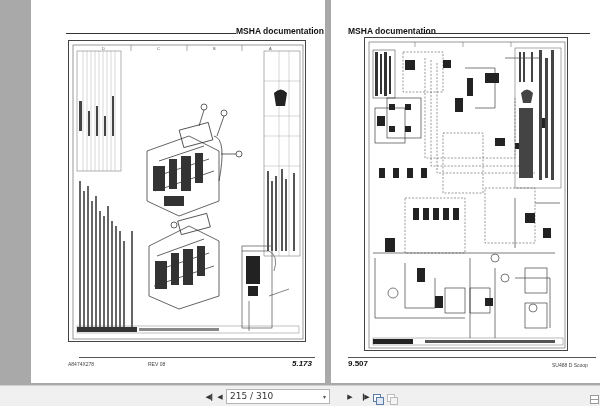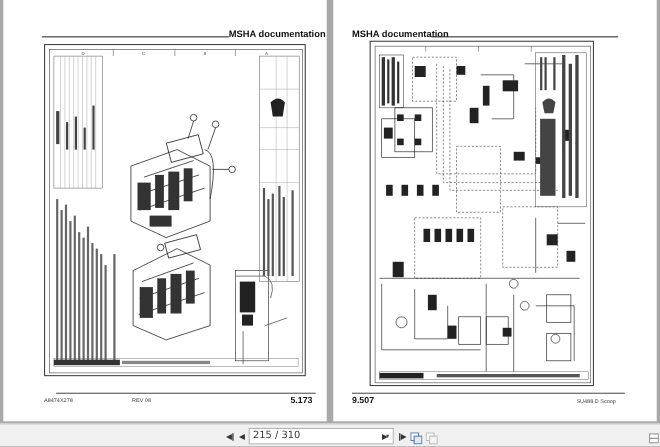--- a/index.html
+++ b/index.html
@@ -1,29 +1,29 @@
 <!DOCTYPE html>
 <html><head>
 <meta charset="utf-8">
 <style>
   * { box-sizing: border-box; margin: 0; padding: 0; }
   html, body { width: 600px; height: 406px; overflow: hidden; background: #a9a9a9; font-family: "Liberation Sans", sans-serif; }
   .viewer { position: relative; width: 600px; height: 406px; background: #a9a9a9; }
-  .page { position: absolute; top: 0; height: 383px; background: #fff; }
+  .page { position: absolute; top: 0; height: 383px; background: #fff; margin-left: 28px; }
   .page.left { left: 3px; width: 294px; }
   .page.right { left: 303px; width: 294px; }
   .hdr { position: absolute; top: 26px; font-size: 8.5px; font-weight: bold; color: #111; }
   .hdr-line { position: absolute; top: 33px; height: 1px; background: #333; }
   .foot-line { position: absolute; top: 357px; height: 1px; background: #555; }
   .foot { position: absolute; top: 361px; font-size: 5px; color: #444; }
   .foot.num { font-size: 8px; font-weight: bold; color: #111; top: 359px; }
   .drawing { position: absolute; border: 1px solid #444; background: #fff; overflow: hidden; }
   .toolbar { position: absolute; left: 0; top: 385px; width: 600px; height: 21px; background: #f0f0f0; border-top: 1px solid #cfcfcf; }
   .tb-btn { position: absolute; top: 4px; height: 13px; font-size: 9px; color: #333; line-height: 13px; text-align: center; cursor: pointer; }
-  .page-input { position: absolute; left: 226px; top: 3px; width: 132px; height: 15px; border: 1px solid #b5b5b5; background: #fff; font-size: 9px; color: #333; line-height: 13px; padding-left: 3px; font-family: "DejaVu Sans", sans-serif; }
+  .page-input { position: absolute; left: 226px; top: 3px; width: 104px; height: 15px; border: 1px solid #b5b5b5; background: #fff; font-size: 9px; color: #333; line-height: 13px; padding-left: 3px; font-family: "DejaVu Sans", sans-serif; }
   .page-input .dd { position: absolute; right: 3px; top: 0; font-size: 6px; color: #555; }
   .icon-box { position: absolute; top: 5px; width: 11px; height: 11px; }
 </style>
 </head>
 <body>
 
 <div class="viewer">
 
   <div class="page left">
     <div class="hdr-line" style="left:35px;width:170px;"></div>
@@ -142,21 +142,21 @@
 
         <rect x="8" y="285" width="222" height="7" fill="none" stroke="#666" stroke-width="0.4"></rect>
         <rect x="8" y="286" width="60" height="5" fill="#333"></rect>
           <rect x="70" y="287" width="80" height="3" fill="#888"></rect>
       </svg>
     </div>
 
     <div class="foot-line" style="left:48px;width:236px;"></div>
     <div class="foot" style="left:37px;">A8474X278</div>
     <div class="foot" style="left:117px;">REV 08</div>
-    <div class="foot num" style="left:261px;">5.173</div>
+    <div class="foot num" style="left:261px;font-style:italic;">5.173</div>
   </div>
 
   <div class="page right">
     <div class="hdr" style="left:17px;">MSHA documentation</div>
     <div class="hdr-line" style="left:89px;width:170px;"></div>
 
     <div class="drawing" style="left:33px;top:37px;width:204px;height:314px;">
       <svg width="204" height="314" viewBox="0 0 204 314">
         <rect x="4" y="4" width="196" height="306" fill="none" stroke="#555" stroke-width="0.6"></rect>
         <g stroke="#555" stroke-width="0.5">

